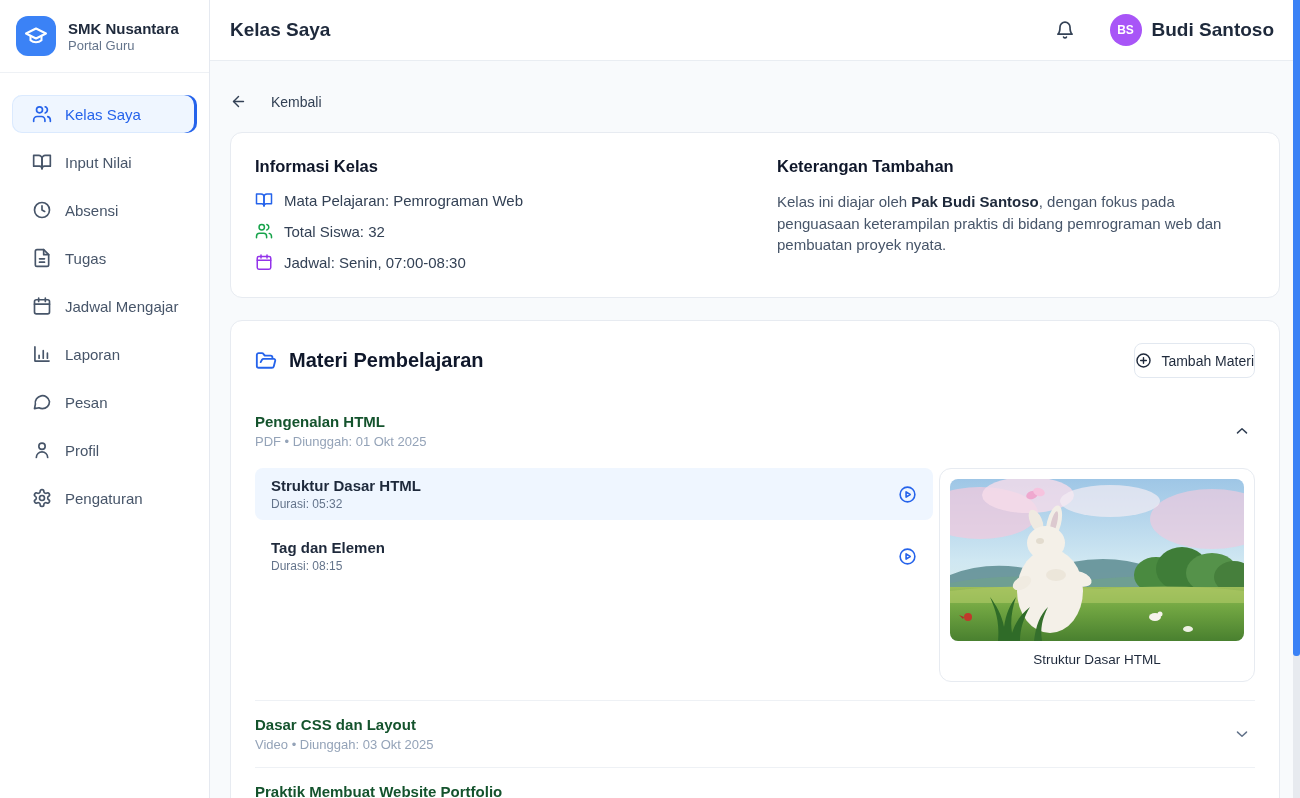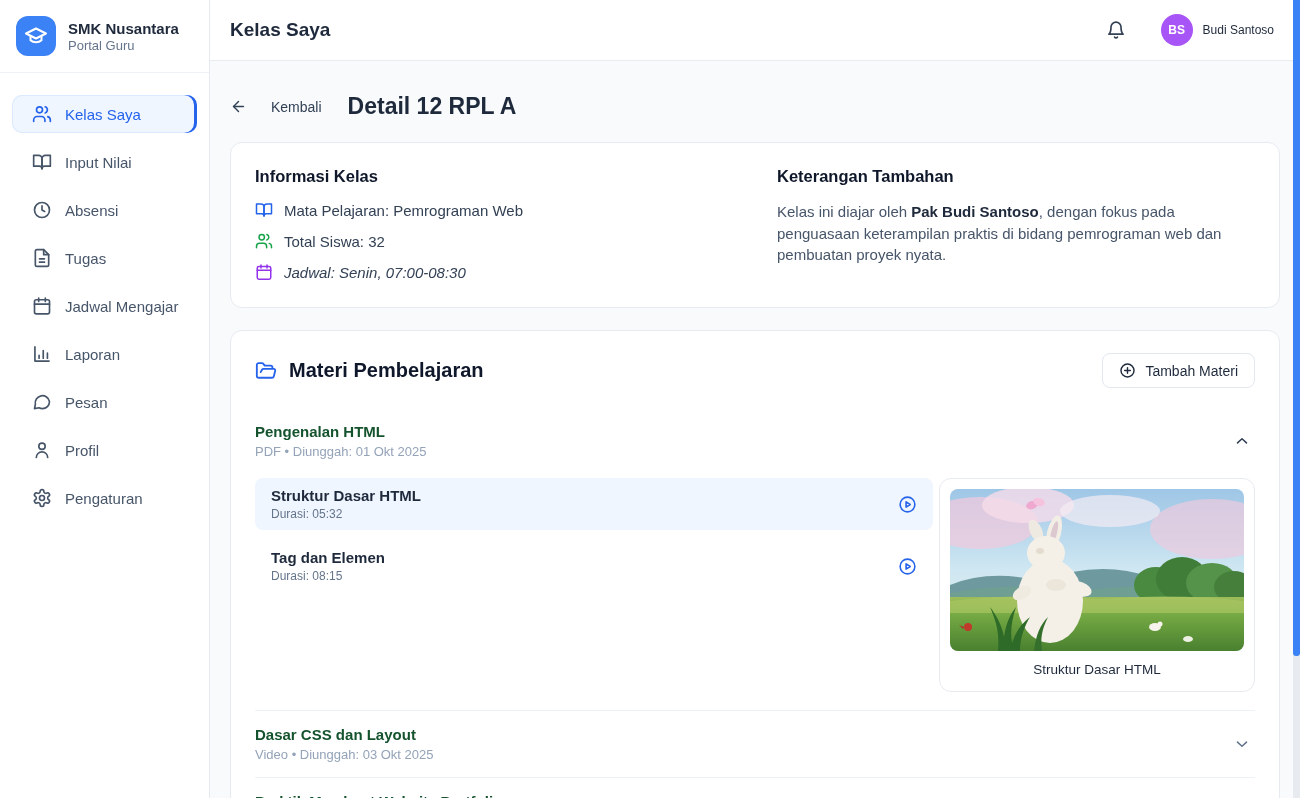--- a/index.html
+++ b/index.html
@@ -21,43 +21,43 @@
   .nav-item.active svg { stroke:#2563eb; }
 
   
   .main { flex:1; display:flex; flex-direction:column; min-width:0; position:relative; }
   .topbar { height:61px; background:#ffffff; border-bottom:1px solid #e9edf2; display:flex; align-items:center; padding:0 26px 0 20px; flex-shrink:0; }
   .topbar-title { font-size:19px; font-weight:700; color:#1e293b; }
   .topbar-right { margin-left:auto; display:flex; align-items:center; gap:16px; }
   .bell-btn svg { width:20px; height:20px; stroke:#334155; display:block; cursor:pointer; }
   .userchip { display:flex; align-items:center; gap:10px; cursor:pointer;margin-left:19px; }
   .avatar { width:32px; height:32px; border-radius:50%; background:#a855f7; color:#fff; font-size:12px; font-weight:700; display:flex; align-items:center; justify-content:center; }
-  .username { font-size:12px; color:#1e293b; font-weight:400; }
+  .username { font-size:19px; color:#1e293b; font-weight:700; }
 
   .content { flex:1; padding:20px 20px 0 20px; overflow:hidden; }
   .page-head { display:flex; align-items:center; margin:12px 0 22px 0; }
   .back-link { display:flex; align-items:center; gap:24px; font-size:14px; color:#334155; cursor:pointer; }
   .back-link svg { width:17px; height:17px; stroke:#334155; }
   .page-title { font-size:23px; font-weight:700; margin-left:26px; color:#1e293b; }
 
   .card { background:#fff; border:1px solid #e7ebf1; border-radius:12px; }
   .info-card { display:grid; grid-template-columns:1fr 1fr; gap:44px; padding:24px; margin-bottom:22px; }
   .card-h3 { font-size:16.5px; font-weight:700; color:#0f172a; margin-bottom:15px; }
   .info-line { display:flex; align-items:center; gap:11px; font-size:15px; color:#334155; margin-bottom:13px; }
-  .info-line:last-child { margin-bottom:2px;font-style:italic; }
+  .info-line:last-child { margin-bottom:2px; }
   .info-line svg { width:18px; height:18px; flex-shrink:0; }
   .ic-blue svg { stroke:#2563eb; } .ic-green svg { stroke:#16a34a; } .ic-purple svg { stroke:#9333ea; }
   .info-para { font-size:15px; color:#475569; line-height:21.5px; }
   .info-para b { color:#1e293b; }
 
   .materi-card { padding:22px 24px 14px 24px; }
   .materi-head { display:flex; align-items:center; }
   .materi-head .folder { width:22px; height:22px; stroke:#2563eb; margin-right:12px; }
   .materi-title { font-size:20px; font-weight:700; color:#0f172a; }
-  .add-btn { margin-left:auto; display:flex; align-items:center; gap:9px; background:#fff; border:1px solid #e2e8f0; border-radius:8px; padding:8px 16px; font-size:14px; color:#1e293b; cursor:pointer; font-family:inherit; }
+  .add-btn { margin-left:auto; display:flex; align-items:center; gap:9px; background:#fff; border:1px solid #e2e8f0; border-radius:8px; padding:8px 0; font-size:14px; color:#1e293b; cursor:pointer; font-family:inherit; }
   .add-btn svg { width:17px; height:17px; stroke:#1e293b; }
 
   .mat-list { margin-top:20px; }
   .mat-row { display:flex; align-items:center; padding:15px 4px 15px 0; cursor:pointer; }
   .mat-row-text .t { font-size:15px; font-weight:600; color:#14532d; margin-bottom:4px; }
   .mat-row-text .m { font-size:13px; color:#94a3b8; }
   .mat-row .chev { margin-left:auto; width:18px; height:18px; }
   .chev-up { stroke:#334155; } .chev-down { stroke:#64748b; }
   .mat-sep { border-top:1px solid #eef1f5; }
 
@@ -251,21 +251,20 @@
 
     <div class="content">
 
       <div class="page-head">
         <div class="back-link">
           <svg class="ln" viewBox="0 0 24 24">
               <use href="#i-arrow-left"></use>
             </svg>
           <span>Kembali</span>
         </div>
-        <h1 class="page-title">Detail 12 RPL A</h1>
       </div>
 
       <section class="card info-card">
         <div>
           <h3 class="card-h3">Informasi Kelas</h3>
           <div class="info-line ic-blue">
             <svg class="ln" viewBox="0 0 24 24">
                 <use href="#i-book"></use>
               </svg>
             <span>Mata Pelajaran: Pemrograman Web</span>

